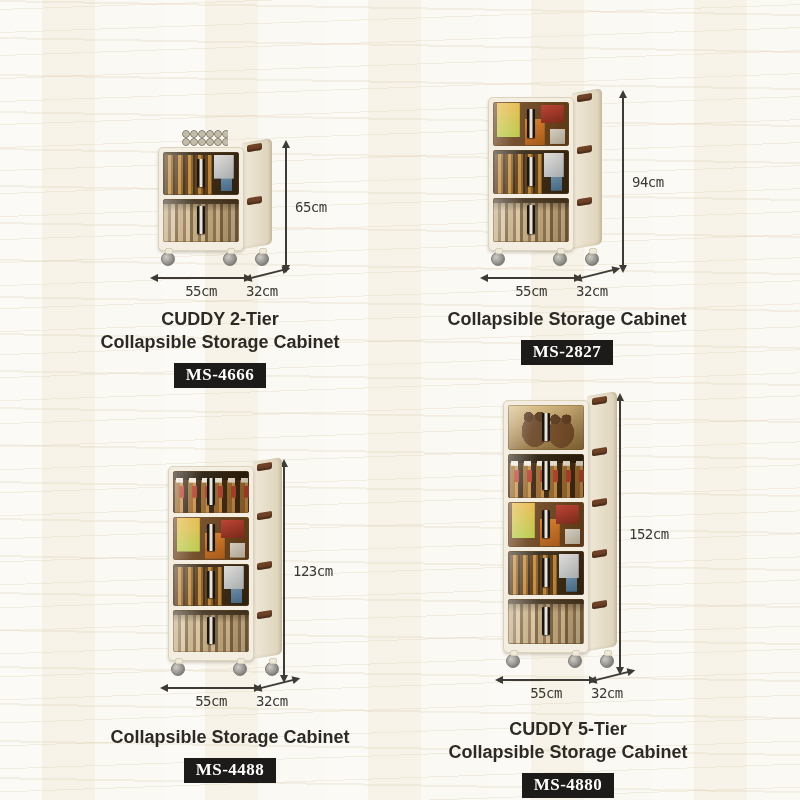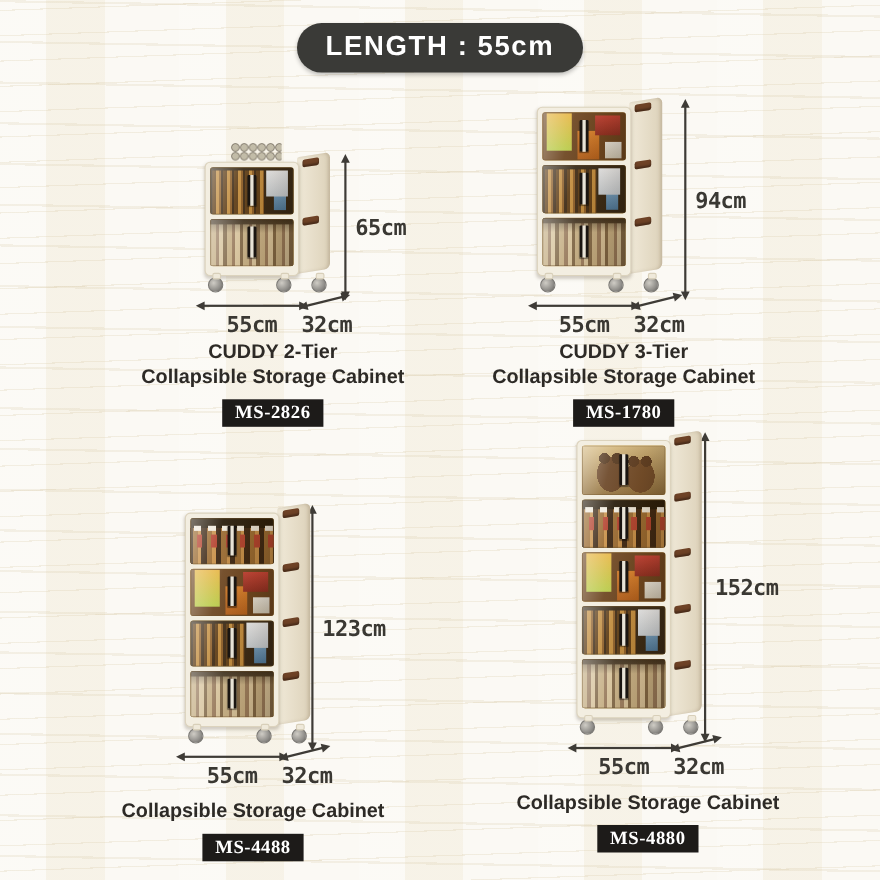--- a/index.html
+++ b/index.html
@@ -18,24 +18,24 @@
     position:absolute; left:50%; top:21px; transform:translateX(-50%);
     background:#3a3a37; color:#fff; border-radius:24px;
     padding:7px 26px 9px; font-size:25px; font-weight:bold;
     letter-spacing:1.5px; white-space:nowrap;
     box-shadow:0 2px 4px rgba(0,0,0,.25);
   }
   .pill .val{margin-left:8px; font-weight:bold;}
 
   
   .product{position:absolute; width:280px;}
-  .p0{left:108px;  top:80px;  height:310px; --fx:78px; --fy:67px; --fh:104px; --ax:205px;}
+  .p0{left:80px;  top:80px;  height:310px; --fx:78px; --fy:67px; --fh:104px; --ax:205px;}
   .p1{left:427px; top:80px;  height:310px; --fx:61px; --fy:17px; --fh:154px; --ax:195px;}
   .p2{left:90px;  top:398px; height:410px; --fx:78px; --fy:68px; --fh:195px; --ax:193px;}
-  .p3{left:449px; top:390px; height:410px; --fx:75px; --fy:10px; --fh:253px; --ax:191px;}
+  .p3{left:428px; top:390px; height:410px; --fx:75px; --fy:10px; --fh:253px; --ax:191px;}
 
   
   .cab-side{
     position:absolute; left:calc(var(--fx) + 84px); top:calc(var(--fy) - 4px);
     width:30px; height:calc(var(--fh) + 2px);
     background:linear-gradient(90deg,#f0e9d8,#ddd2ba);
     border-radius:2px 5px 5px 2px;
     transform:skewY(-9deg); transform-origin:0 0;
     display:flex; flex-direction:column; z-index:1;
     box-shadow:inset -2px 0 3px rgba(120,100,70,.25);
@@ -155,21 +155,21 @@
   .harrow::before,.harrow::after{content:""; position:absolute; top:-3px;
     border-top:4px solid transparent; border-bottom:4px solid transparent;}
   .harrow::before{left:-7px; border-right:8px solid #3e3b36;}
   .harrow::after{right:-7px; border-left:8px solid #3e3b36;}
 
   .dim-w .harrow{left:calc(var(--fx) - 1px); width:88px; top:calc(var(--fy) + var(--fh) + 26px);}
   .dim-d .harrow{left:calc(var(--fx) + 92px); width:34px; top:calc(var(--fy) + var(--fh) + 22px); transform:rotate(-14deg);}
 
   .dim-label{
     position:absolute; font-family:"DejaVu Sans Mono", monospace;
-    font-weight:bold; font-size:20px; color:#3a3833; letter-spacing:-0.5px;
+    font-weight:normal; font-size:14px; color:#3a3833; letter-spacing:-0.5px;
   }
   .dim-w .dim-label{left:var(--fx); width:86px; text-align:center; top:calc(var(--fy) + var(--fh) + 32px);}
   .dim-d .dim-label{left:calc(var(--fx) + 88px); width:48px; top:calc(var(--fy) + var(--fh) + 32px);}
   .dim-h .dim-label{left:calc(var(--ax) + 10px); top:calc(var(--fy) + (var(--fh) + 15px) / 2); transform:translateY(-50%);}
 
   
   .caption{position:absolute; left:-10px; right:-10px; bottom:0; height:84px; text-align:center;}
   .title,.subtitle{
     font-size:18px; font-weight:bold; color:#2d2a26; line-height:19px; margin:4px;
   }
@@ -177,23 +177,20 @@
     display:inline-block; margin-top:7px; background:#1d1b19; color:#ffffff;
     font-family:"Liberation Serif", serif; font-weight:bold; font-size:17px;
     padding:2px 12px 3px; letter-spacing:0.5px;
   }
 </style>
 </head>
 <body>
 
 <div class="canvas">
 
-  <div class="pill">
-    <span>LENGTH :</span><span class="val">55cm</span>
-  </div>
 
   <section class="product p0">
     <div class="decor-cans"></div>
     <div class="cab-side">
       <div class="side-seg">
           <span class="latch"></span>
         </div>
       <div class="side-seg">
           <span class="latch"></span>
         </div>
@@ -219,21 +216,21 @@
         <span class="harrow"></span>
         <span class="dim-label">55cm</span>
       </div>
     <div class="dim dim-d">
         <span class="harrow"></span>
         <span class="dim-label">32cm</span>
       </div>
     <div class="caption">
       <h2 class="title">CUDDY 2-Tier</h2>
       <div class="subtitle">Collapsible Storage Cabinet</div>
-      <div class="badge">MS-2826</div>
+      <div class="badge">MS-4666</div>
     </div>
   </section>
 
   <section class="product p1">
     <div class="cab-side">
       <div class="side-seg">
           <span class="latch"></span>
         </div>
       <div class="side-seg">
           <span class="latch"></span>
@@ -265,23 +262,22 @@
       </div>
     <div class="dim dim-w">
         <span class="harrow"></span>
         <span class="dim-label">55cm</span>
       </div>
     <div class="dim dim-d">
         <span class="harrow"></span>
         <span class="dim-label">32cm</span>
       </div>
     <div class="caption">
-      <h2 class="title">CUDDY 3-Tier</h2>
       <div class="subtitle">Collapsible Storage Cabinet</div>
-      <div class="badge">MS-1780</div>
+      <div class="badge">MS-2827</div>
     </div>
   </section>
 
   <section class="product p2">
     <div class="cab-side">
       <div class="side-seg">
           <span class="latch"></span>
         </div>
       <div class="side-seg">
           <span class="latch"></span>
@@ -381,18 +377,19 @@
       </div>
     <div class="dim dim-w">
         <span class="harrow"></span>
         <span class="dim-label">55cm</span>
       </div>
     <div class="dim dim-d">
         <span class="harrow"></span>
         <span class="dim-label">32cm</span>
       </div>
     <div class="caption">
+      <h2 class="title">CUDDY 5-Tier</h2>
       <div class="subtitle">Collapsible Storage Cabinet</div>
       <div class="badge">MS-4880</div>
     </div>
   </section>
 
 </div>
 
 </body></html>

